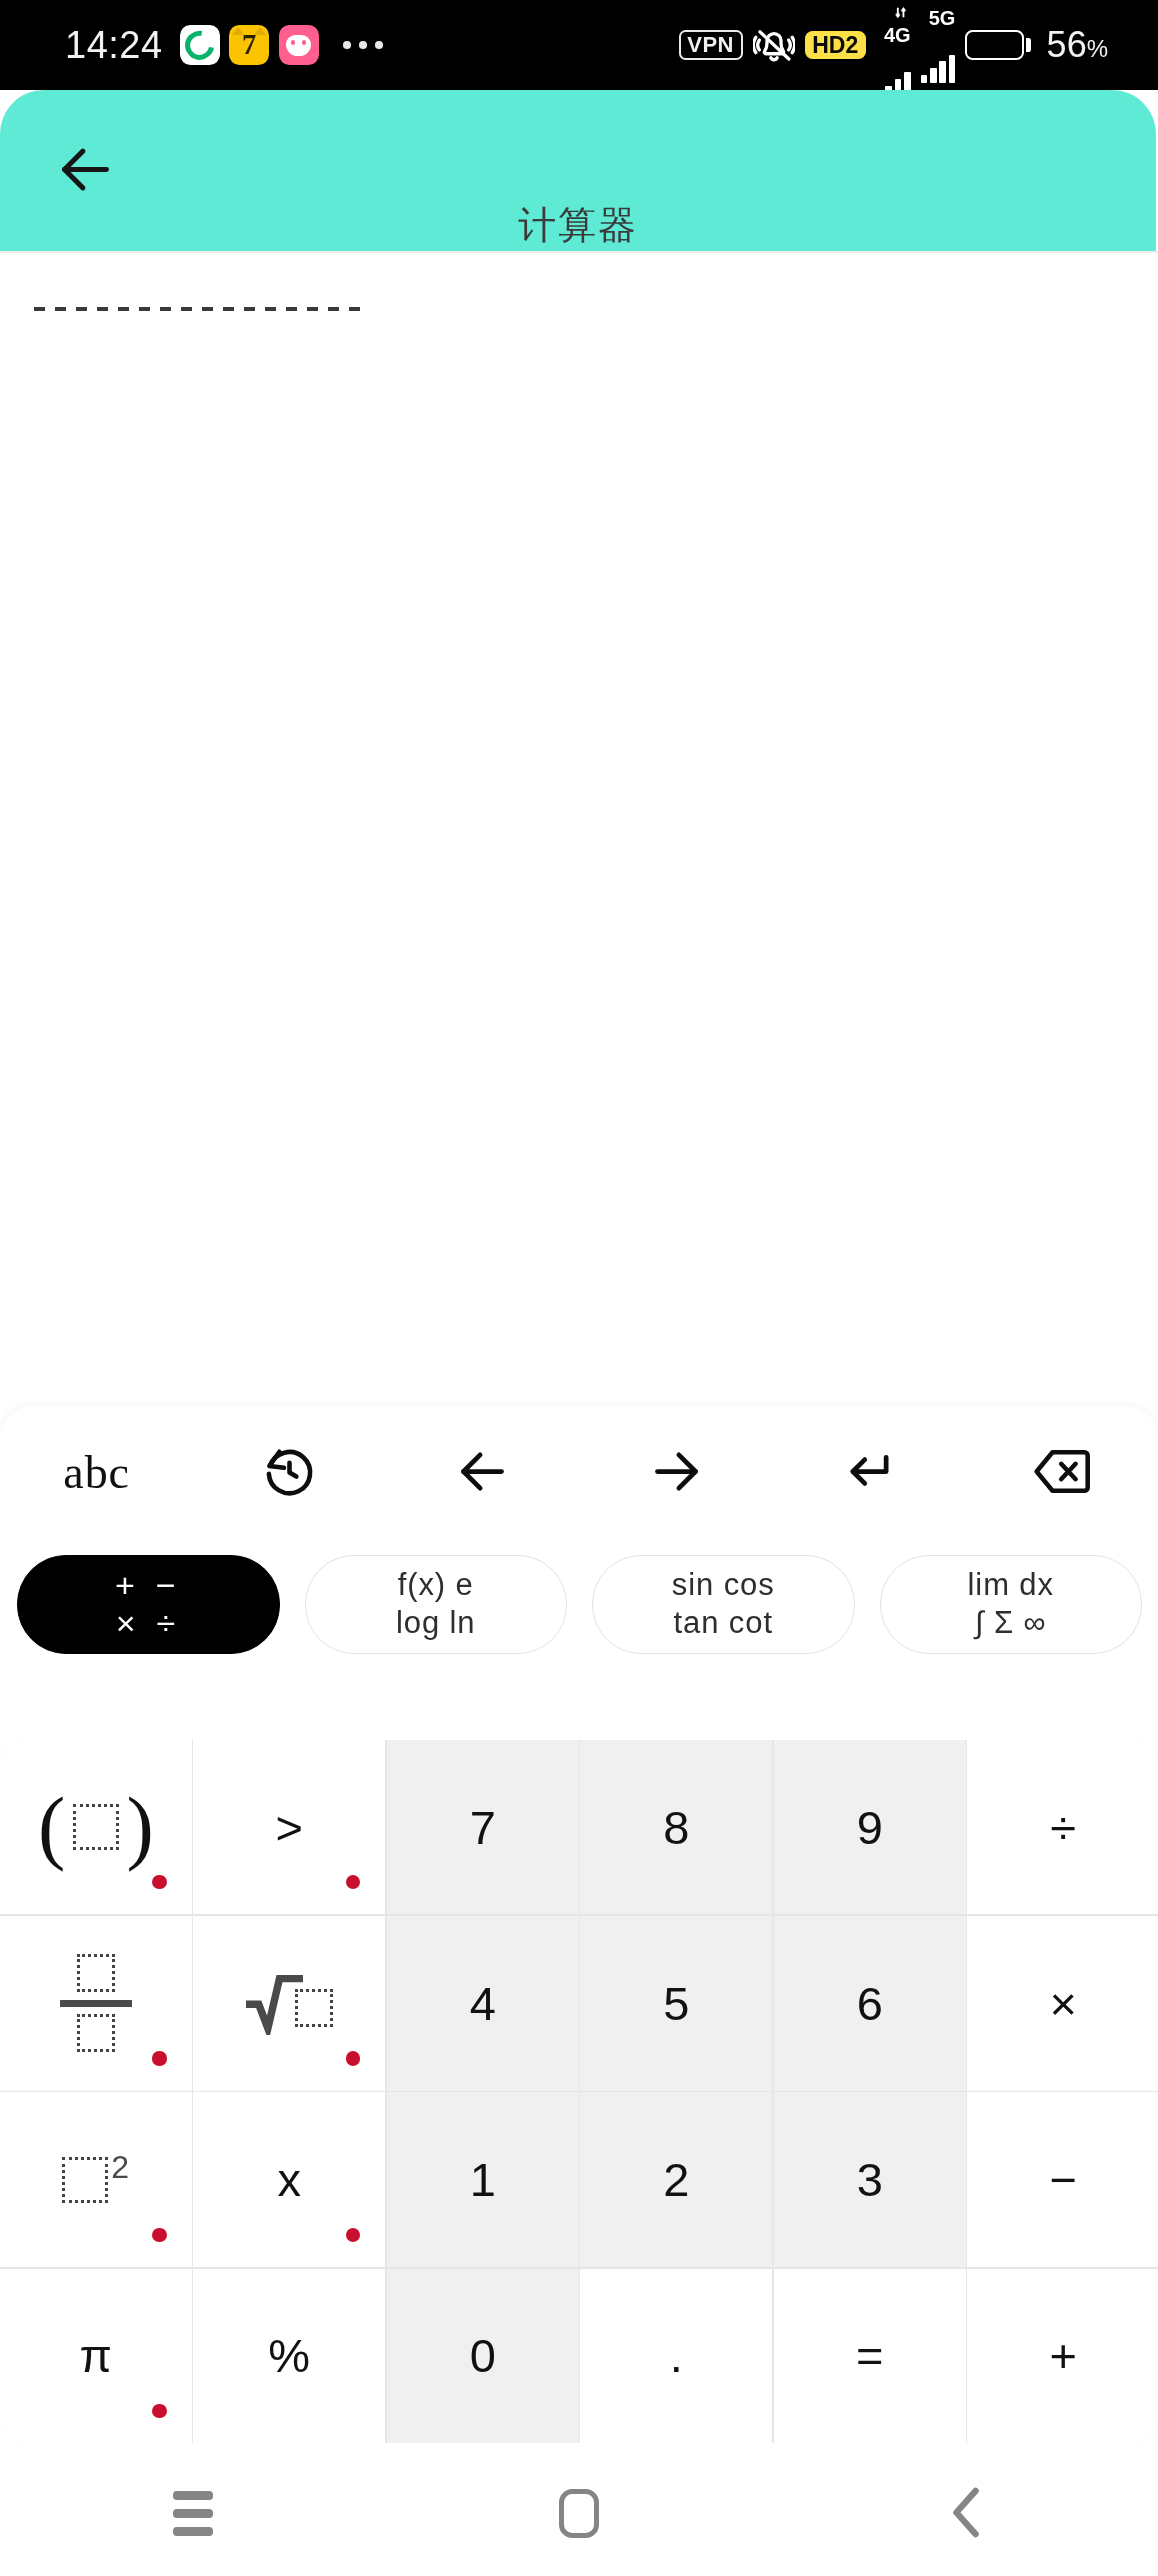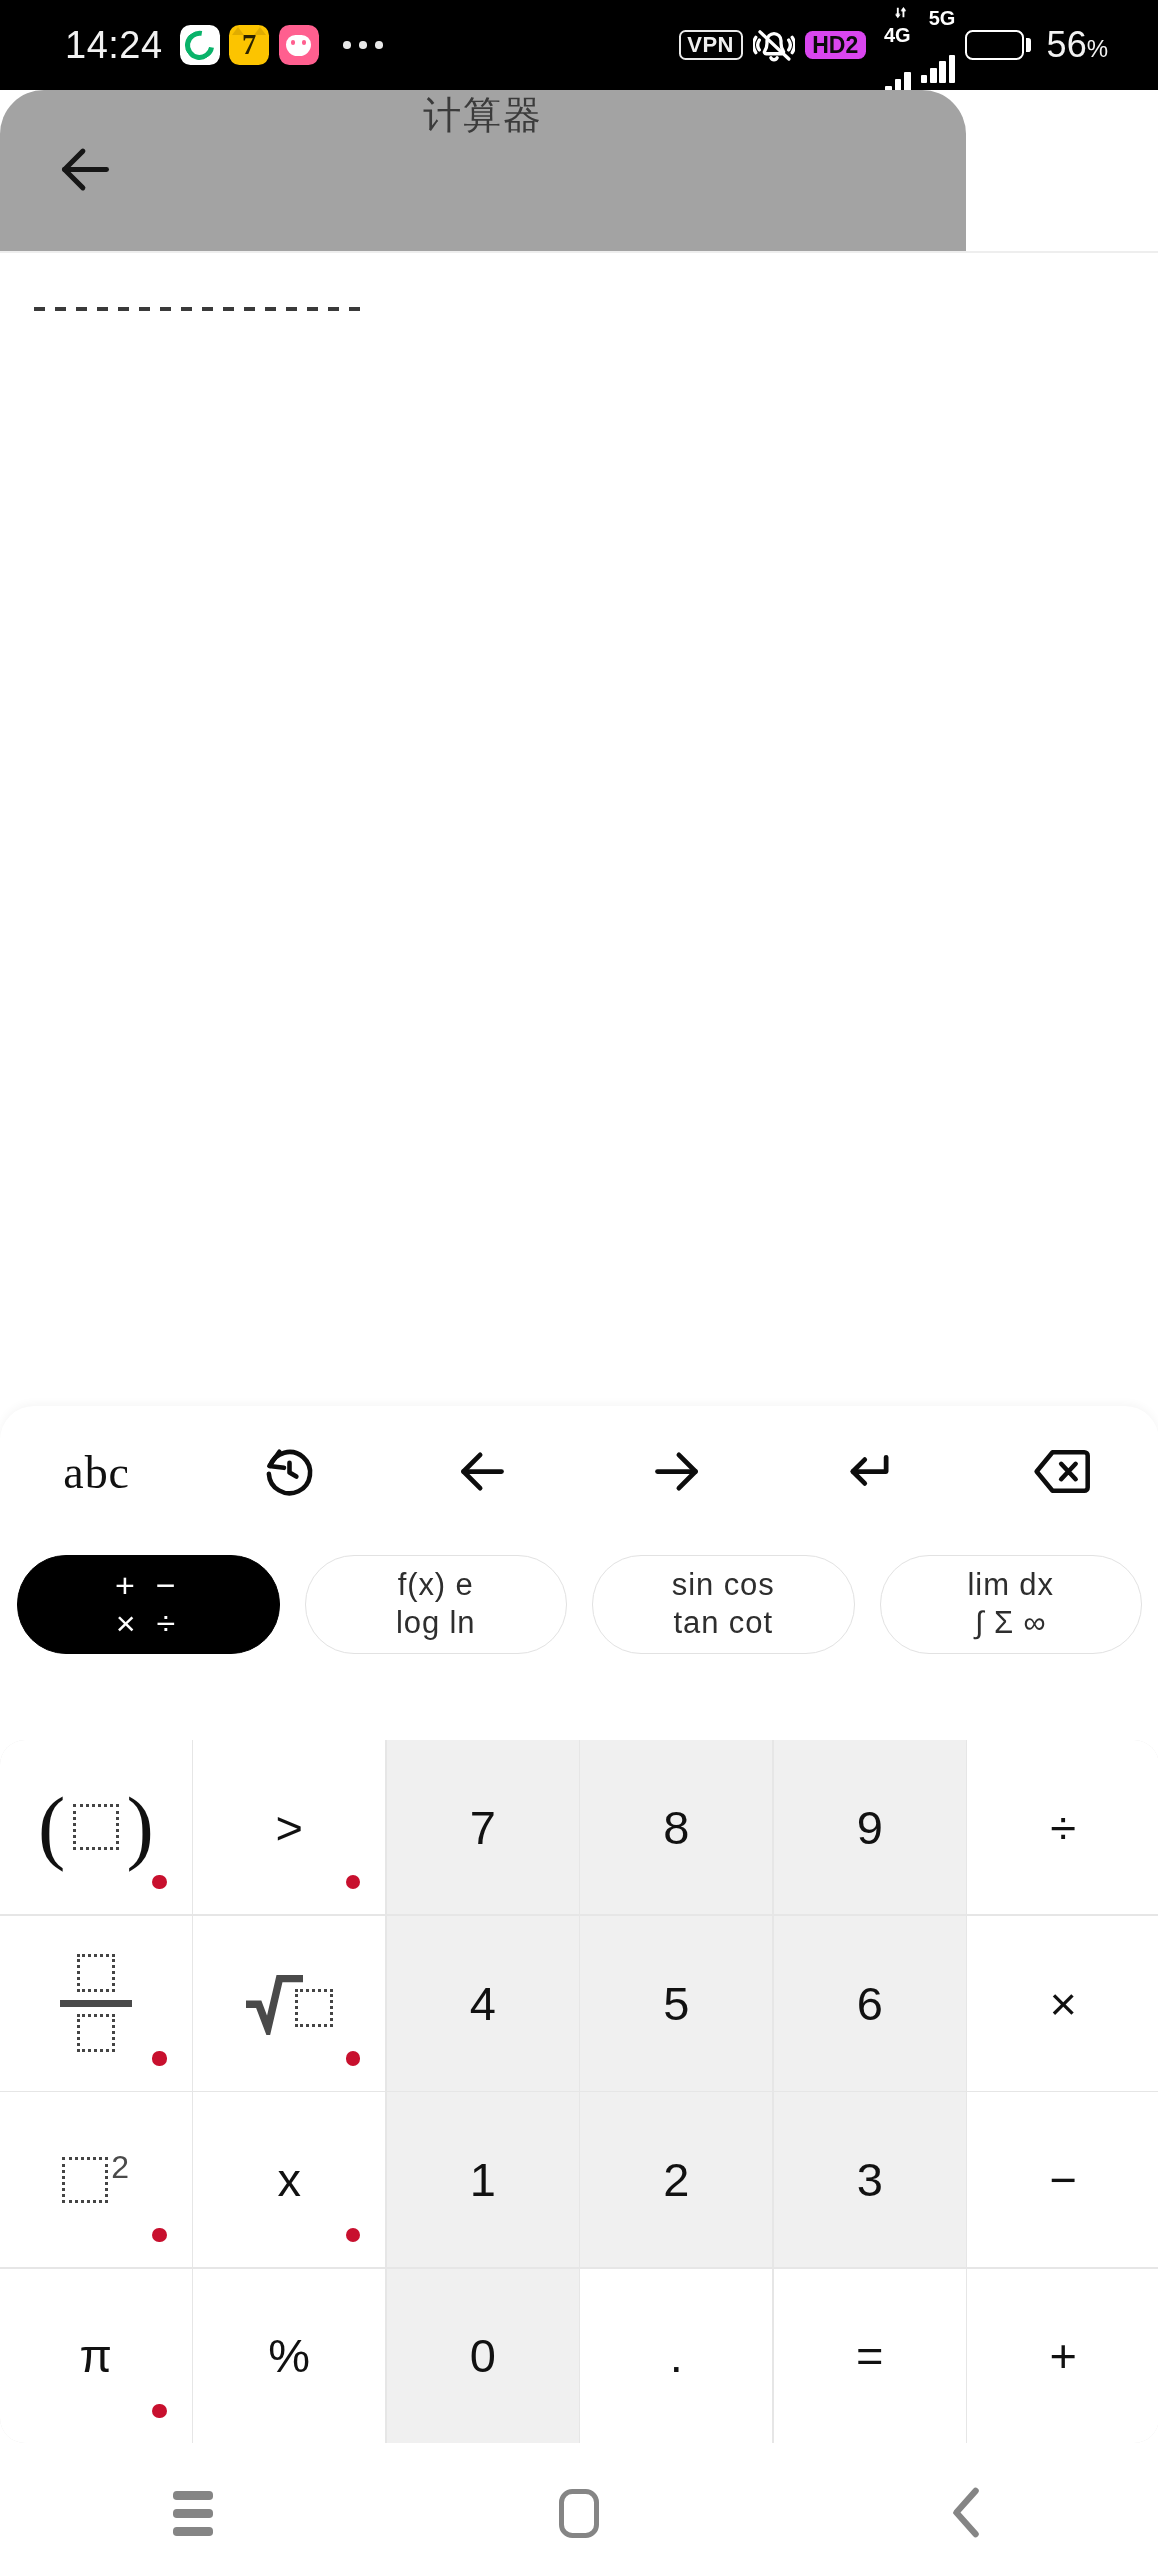--- a/index.html
+++ b/index.html
@@ -37,43 +37,43 @@
   .appicon.pink .face:before{left:4.7px;} .appicon.pink .face:after{right:4.7px;}
   .sb-dots { display:flex; gap:8.5px; align-items:center; margin-left: 7.6px;}
   .sb-dots i { width:7.6px;height:7.6px;border-radius:50%;background:#e8e8e8; display:block;}
 
   .sb-right { margin-left: auto; display: flex; align-items: center; gap: 10px; padding-right: 51px; justify-content: flex-end; }
   .badge-vpn {
     border: 2.8px solid #e9e9e9; border-radius: 6.6px; padding: 0.9px 6.6px;
     font-size: 22px; font-weight: 700; letter-spacing: 0.5px; color: #f0f0f0; line-height: 24px;
   }
   .badge-hd2 {
-    background: #d946ef; border-radius: 7.6px; padding: 1.9px 7.6px;
+    background: #fde047; border-radius: 7.6px; padding: 1.9px 7.6px;
     font-size: 23px; font-weight: 700; color: #0b0b0b; line-height: 25px;
   }
   .icon-mute { width: 42px; height: 42px; }
   .net { display:flex; align-items:flex-end; gap:2.8px;flex-direction:column; }
   .net .glabel { font-size: 20px; font-weight:700; color:#fff; margin-bottom: 19px; letter-spacing:0;}
   .bars { display:flex; align-items:flex-end; gap:2.8px; height: 32px;}
   .bars b { width: 6.6px; background:#ffffff; display:block; border-radius:0.9px;}
   .bars b:nth-child(1){height:8.5px;} .bars b:nth-child(2){height:15px;}
   .bars b:nth-child(3){height:22px;} .bars b:nth-child(4){height:28.5px;}
   .arrows { display:flex; flex-direction:column; justify-content:flex-end; height:32px; margin-right:0.9px;}
   .battery { display: flex; align-items: center; }
   .batt-body { width: 59px; height: 30px; border: 2.8px solid #ffffff; border-radius: 7.6px; padding: 2.8px; }
   .batt-fill { height: 100%; width: 86%; background: #ffffff; border-radius: 2.8px; }
   .batt-tip { width: 4.7px; height: 13.3px; background: #ffffff; border-radius: 0 2.8px 2.8px 0; margin-left: 1.9px; }
   .sb-batt-text { font-size: 36px; color: #f2f2f2; margin-left: 5.7px;}
   .sb-batt-text em { font-style: normal; font-size: 24px; }
 
   
   .appheader {
-    position: absolute; top: 90px; left: 0; width: 966px; height: 161px;
-    background: #a3a3a3; border-radius: 44px 44px 0 0;
-    display: flex; align-items: flex-start;
+    position: absolute; top: 90px; left: 0; width: 1156px; height: 161px;
+    background: #5eead4; border-radius: 44px 44px 0 0;
+    display: flex; align-items: flex-end;
   }
   .backbtn { position:absolute; left: 52px; top: 50%; transform: translateY(-50%); width: 66px; height: 66px;
      display:flex; align-items:center; justify-content:center; }
   .apptitle {
     width: 100%; text-align: center; font-size: 38px; color: #3b3b3b; letter-spacing: 1.9px;
   }
   .header-divider { position:absolute; top: 251px; left:0; width:1159px; height:1.9px; background:#eeeeee; }
 
   
   .content { position: absolute; top: 253px; left: 0; width: 1159px; height: 1153px; background: #ffffff; }

